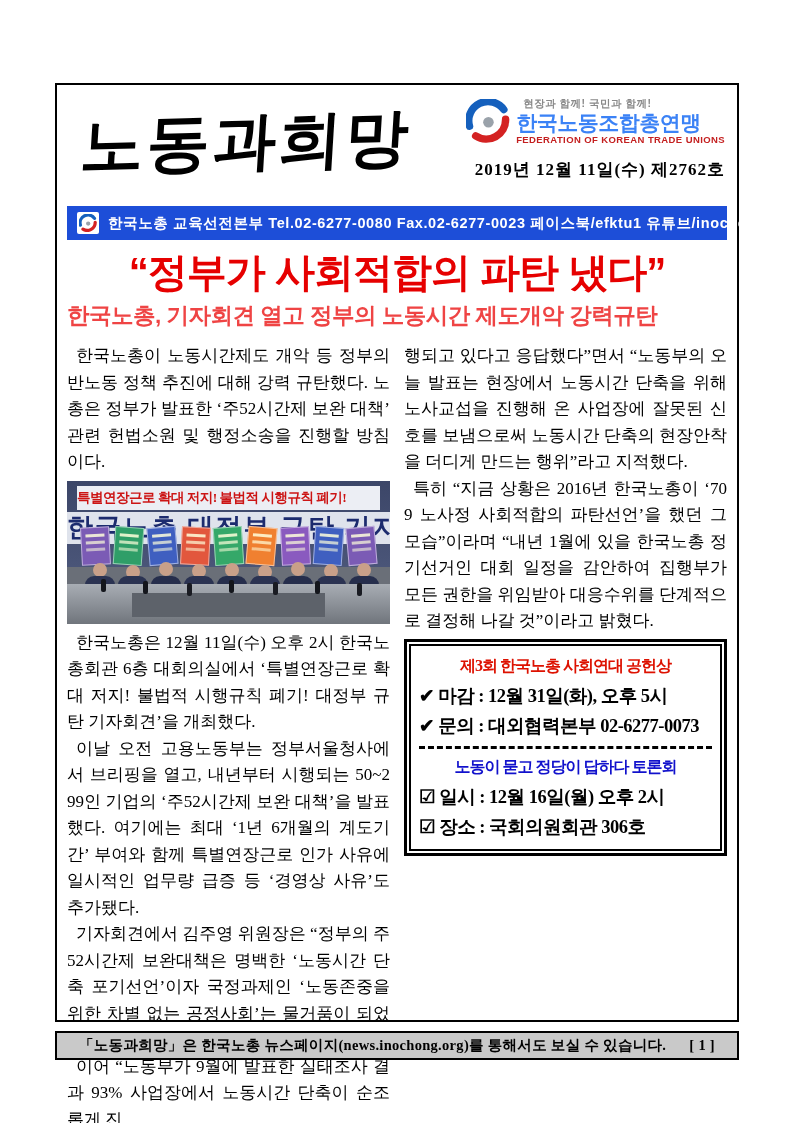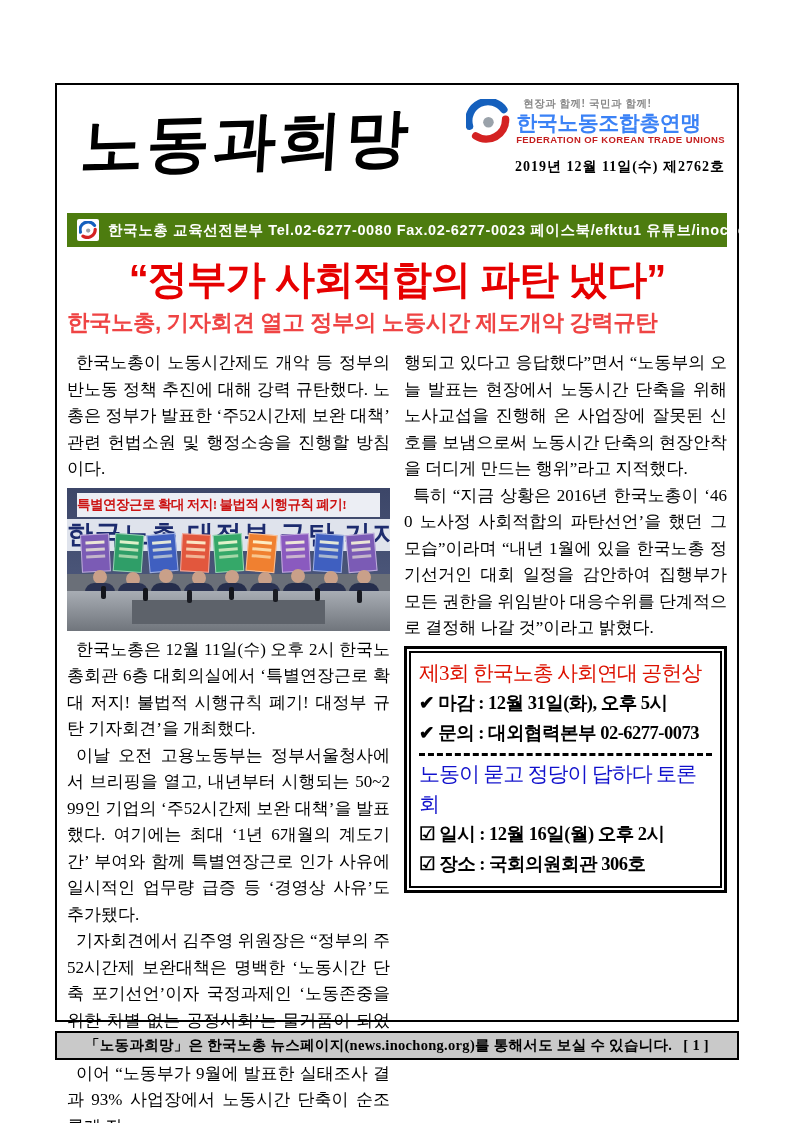--- a/index.html
+++ b/index.html
@@ -24,27 +24,27 @@
     font-family:"DejaVu Sans", sans-serif; line-height:1.1;
   }
   .org-block { display:flex; flex-direction:column; align-items:flex-end; margin:4px 2px 0 0; }
   .org-row { display:flex; align-items:center; gap:6px; }
   .logo-mark { width:44px; height:44px; flex:0 0 auto; }
   .org-text { display:flex; flex-direction:column; align-items:flex-start; }
   .org-slogan { font-size:10.5px; color:#8a8a8a; font-weight:bold; letter-spacing:0.5px; margin-left:7px; }
   .org-name { font-size:21px; font-weight:900; color:#3b82f6; letter-spacing:-0.5px; line-height:1.1; }
   .org-en { font-size:9.5px; font-weight:bold; color:#c42020; letter-spacing:0.4px; }
   .issue-date {
-    margin-top:13px; font-size:14px; letter-spacing:1px;
+    margin-top:13px; font-size:17px; letter-spacing:1px;
     font-family:"Liberation Serif", serif; font-weight:bold;
   }
 
   
   .info-bar {
-    margin-top:12px; background:#4d7c0f; color:#fff; height:34px;
+    margin-top:5px; background:#1d4ed8; color:#fff; height:34px;
     display:flex; align-items:center; gap:9px; padding:0 10px; flex:0 0 auto;
   }
   .info-bar .mini-logo { width:22px; height:22px; background:#fff; padding:2px; border-radius:2px; flex:0 0 auto; }
   .info-bar-text { font-size:14.5px; font-weight:bold; letter-spacing:0.6px; white-space:nowrap; }
 
   
   .headline {
     margin-top:8px; text-align:center; color:#e60000;
     font-size:40px; font-weight:900; letter-spacing:-1px; line-height:1.2;
   }
@@ -89,31 +89,31 @@
   .photo-table { position:absolute; bottom:0; left:0; right:0; height:40px;
                  background:linear-gradient(#a8adb4, #70757c); }
   .photo-table::after { content:''; position:absolute; left:20%; right:20%; top:9px; bottom:7px; background:#5d626a; }
   .photo-mics { position:absolute; bottom:32px; left:34px; width:5px; height:13px; background:#14161c; border-radius:2px;
                 box-shadow:42px 2px 0 #14161c, 86px 4px 0 #191b22, 128px 1px 0 #14161c,
                            172px 3px 0 #191b22, 214px 2px 0 #14161c, 256px 4px 0 #191b22; }
 
   
   .notice-box { margin-top:4px; border:3px solid #000; padding:2px; background:#fff; }
   .notice-inner { border:2px solid #000; padding:5px 8px 7px 8px; }
-  .box-title { text-align:left; font-weight:400; font-size:21px; letter-spacing:-1px; line-height:30px; }
+  .box-title { text-align:center; font-weight:700; font-size:16px; letter-spacing:-1px; line-height:30px; }
   .award-title { color:#dd1100; }
   .forum-title { color:#1111cc; }
   .box-item { font-size:18.5px; font-weight:bold; letter-spacing:-0.5px; line-height:30px; white-space:nowrap; }
   .box-divider { border-top:3px dashed #000; margin:5px 0 3px 0; }
 
   
   .footer-bar {
     position:absolute; left:55px; top:1031px; width:684px; height:29px;
     background:#c9c9c9; border:2px solid #000;
-    display:flex; align-items:center; justify-content:space-between; padding:0 28px;
+    display:flex; align-items:center; justify-content:space-between; padding:0 22px;
     font-family:"Liberation Serif", serif; font-size:14.5px; font-weight:bold; letter-spacing:0.3px;
   }
 </style>
 </head>
 <body>
 
 <div class="content-box">
 
   <div class="masthead">
     <div class="masthead-title">노동과희망</div>
@@ -172,21 +172,21 @@
       </div>
 
       <p>한국노총은 12월 11일(수) 오후 2시 한국노총회관 6층 대회의실에서 ‘특별연장근로 확대 저지! 불법적 시행규칙 폐기! 대정부 규탄 기자회견’을 개최했다.</p>
       <p>이날 오전 고용노동부는 정부서울청사에서 브리핑을 열고, 내년부터 시행되는 50~299인 기업의 ‘주52시간제 보완 대책’을 발표했다. 여기에는 최대 ‘1년 6개월의 계도기간’ 부여와 함께 특별연장근로 인가 사유에 일시적인 업무량 급증 등 ‘경영상 사유’도 추가됐다.</p>
       <p>기자회견에서 김주영 위원장은 “정부의 주52시간제 보완대책은 명백한 ‘노동시간 단축 포기선언’이자 국정과제인 ‘노동존중을 위한 차별 없는 공정사회’는 물거품이 되었다”고 비판했다.</p>
       <p>이어 “노동부가 9월에 발표한 실태조사 결과 93% 사업장에서 노동시간 단축이 순조롭게 진</p>
     </div>
 
     <div class="col">
       <p class="no-indent">행되고 있다고 응답했다”면서 “노동부의 오늘 발표는 현장에서 노동시간 단축을 위해 노사교섭을 진행해 온 사업장에 잘못된 신호를 보냄으로써 노동시간 단축의 현장안착을 더디게 만드는 행위”라고 지적했다.</p>
-      <p>특히 “지금 상황은 2016년 한국노총이 ‘460 노사정 사회적합의 파탄선언’을 했던 그 모습”이라며 “내년 1월에 있을 한국노총 정기선거인 대회 일정을 감안하여 집행부가 모든 권한을 위임받아 대응수위를 단계적으로 결정해 나갈 것”이라고 밝혔다.</p>
+      <p>특히 “지금 상황은 2016년 한국노총이 ‘709 노사정 사회적합의 파탄선언’을 했던 그 모습”이라며 “내년 1월에 있을 한국노총 정기선거인 대회 일정을 감안하여 집행부가 모든 권한을 위임받아 대응수위를 단계적으로 결정해 나갈 것”이라고 밝혔다.</p>
 
       <div class="notice-box">
         <div class="notice-inner">
           <div class="box-title award-title">제3회 한국노총 사회연대 공헌상</div>
           <div class="box-item">✔ 마감 : 12월 31일(화), 오후 5시</div>
           <div class="box-item">✔ 문의 : 대외협력본부 02-6277-0073</div>
           <div class="box-divider"></div>
           <div class="box-title forum-title">노동이 묻고 정당이 답하다 토론회</div>
           <div class="box-item">☑ 일시 : 12월 16일(월) 오후 2시</div>
           <div class="box-item">☑ 장소 : 국회의원회관 306호</div>

